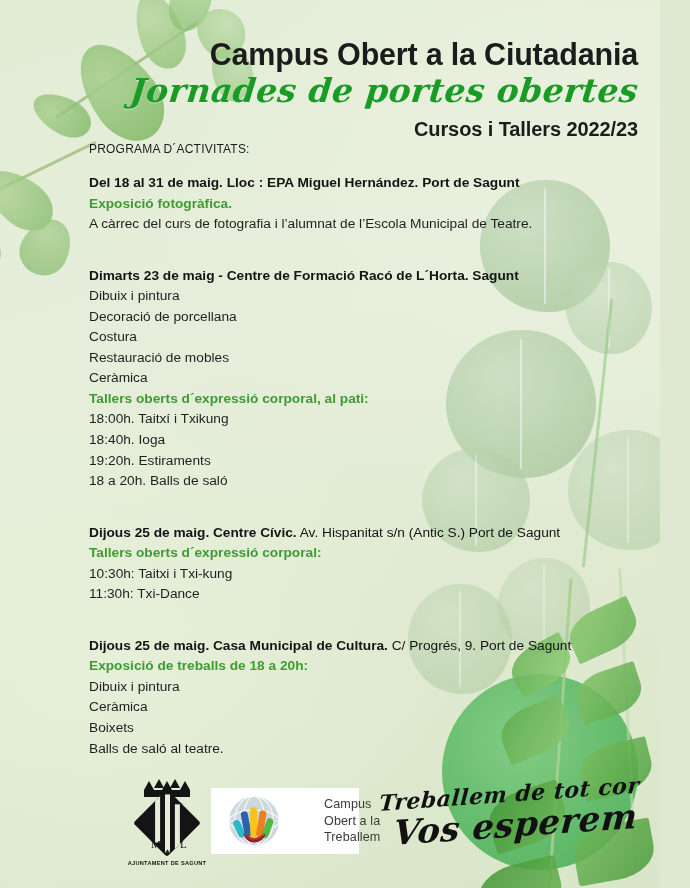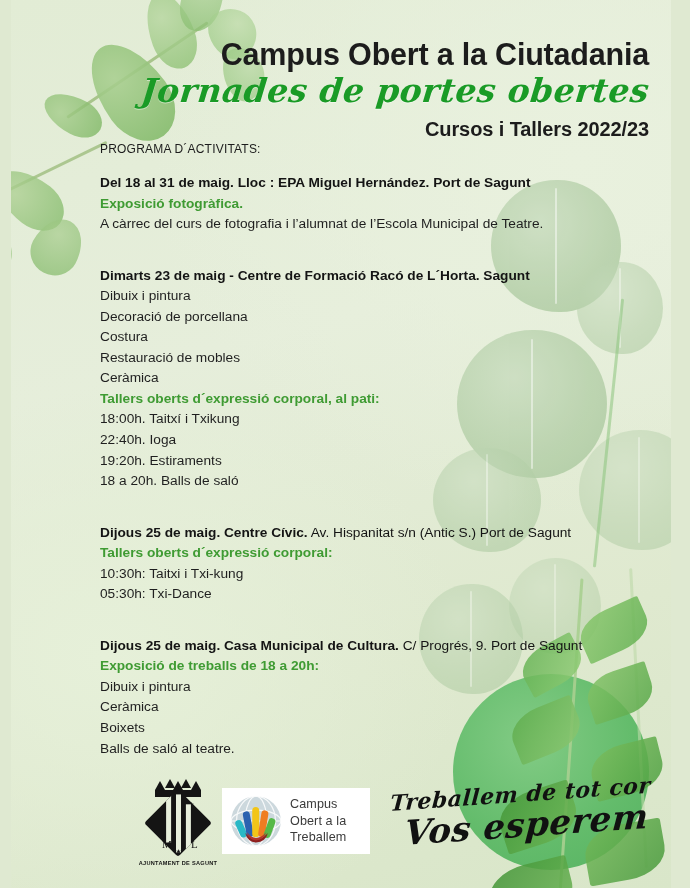--- a/index.html
+++ b/index.html
@@ -14,21 +14,20 @@
 
   #poster {
     position: relative;
     width: 660px;
     height: 888px;
     overflow: hidden;
     background:
       radial-gradient(ellipse 520px 420px at 14% 74%, #e6f0d9 0%, rgba(230,240,217,0) 70%),
       radial-gradient(ellipse 600px 500px at 86% 18%, #e9f1de 0%, rgba(233,241,222,0) 72%),
       linear-gradient(165deg, #e2ecd5 0%, #e6eedb 38%, #dfe9cf 72%, #d9e6c9 100%);
-    margin-left: 11px;
   }
 
   
   .deco { position: absolute; pointer-events: none; }
 
   .leaf {
     position: absolute;
     border-radius: 50% 50% 50% 50% / 60% 60% 40% 40%;
   }
 
@@ -217,21 +216,22 @@
     font-size: 5.6px; font-weight: bold;
     letter-spacing: 0.3px; color: #141414;
   }
 
   #logo-campus {
     position: absolute;
     left: 211px; top: 14px;
     width: 148px; height: 66px;
     background: #ffffff;
     display: flex; align-items: center;
-    padding-left: 7px;
+    padding-left: 16px;
+    gap: 36px;
   }
   #campus-mark { width: 54px; height: 54px; flex: none; }
   #campus-text {
     margin-left: 7px;
     font-size: 12.6px;
     line-height: 1.32;
     color: #3b3b3b;
     letter-spacing: 0.1px;
   }
 </style>
@@ -312,32 +312,32 @@
 
     <div class="block">
       <div class="b-head">Dimarts 23 de maig - Centre de Formació Racó de L´Horta. Sagunt</div>
       <div class="b-item">Dibuix i pintura</div>
       <div class="b-item">Decoració de porcellana</div>
       <div class="b-item">Costura</div>
       <div class="b-item">Restauració de mobles</div>
       <div class="b-item">Ceràmica</div>
       <div class="b-green">Tallers oberts d´expressió corporal, al pati:</div>
       <div class="b-item">18:00h. Taitxí i Txikung</div>
-      <div class="b-item">22:40h. Ioga</div>
+      <div class="b-item">18:40h. Ioga</div>
       <div class="b-item">19:20h. Estiraments</div>
       <div class="b-item">18 a 20h. Balls de saló</div>
     </div>
 
     <div class="gap"></div>
 
     <div class="block">
       <div class="b-head"><span>Dijous 25 de maig. Centre Cívic.</span><span class="reg"> Av. Hispanitat s/n (Antic S.) Port de Sagunt</span></div>
       <div class="b-green">Tallers oberts d´expressió corporal:</div>
       <div class="b-item">10:30h: Taitxi i Txi-kung</div>
-      <div class="b-item">05:30h: Txi-Dance</div>
+      <div class="b-item">11:30h: Txi-Dance</div>
     </div>
 
     <div class="gap"></div>
 
     <div class="block">
       <div class="b-head"><span>Dijous 25 de maig. Casa Municipal de Cultura.</span><span class="reg"> C/ Progrés, 9. Port de Sagunt</span></div>
       <div class="b-green">Exposició de treballs de 18 a 20h:</div>
       <div class="b-item">Dibuix i pintura</div>
       <div class="b-item">Ceràmica</div>
       <div class="b-item">Boixets</div>

